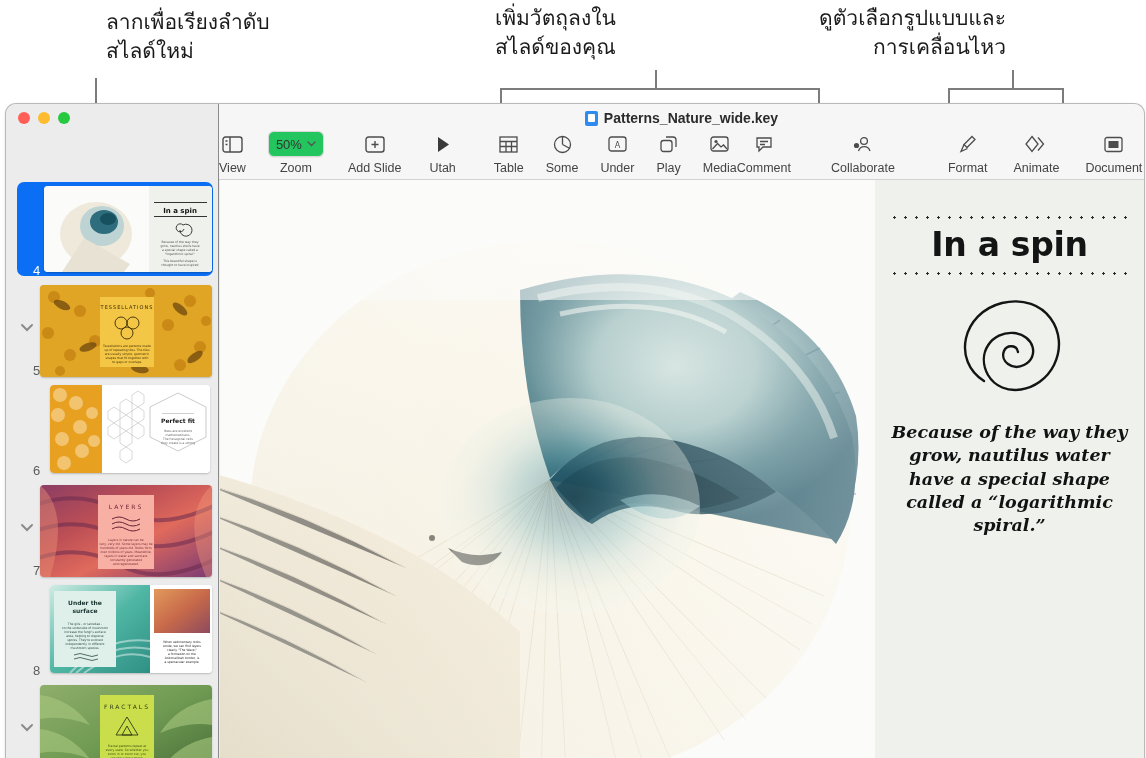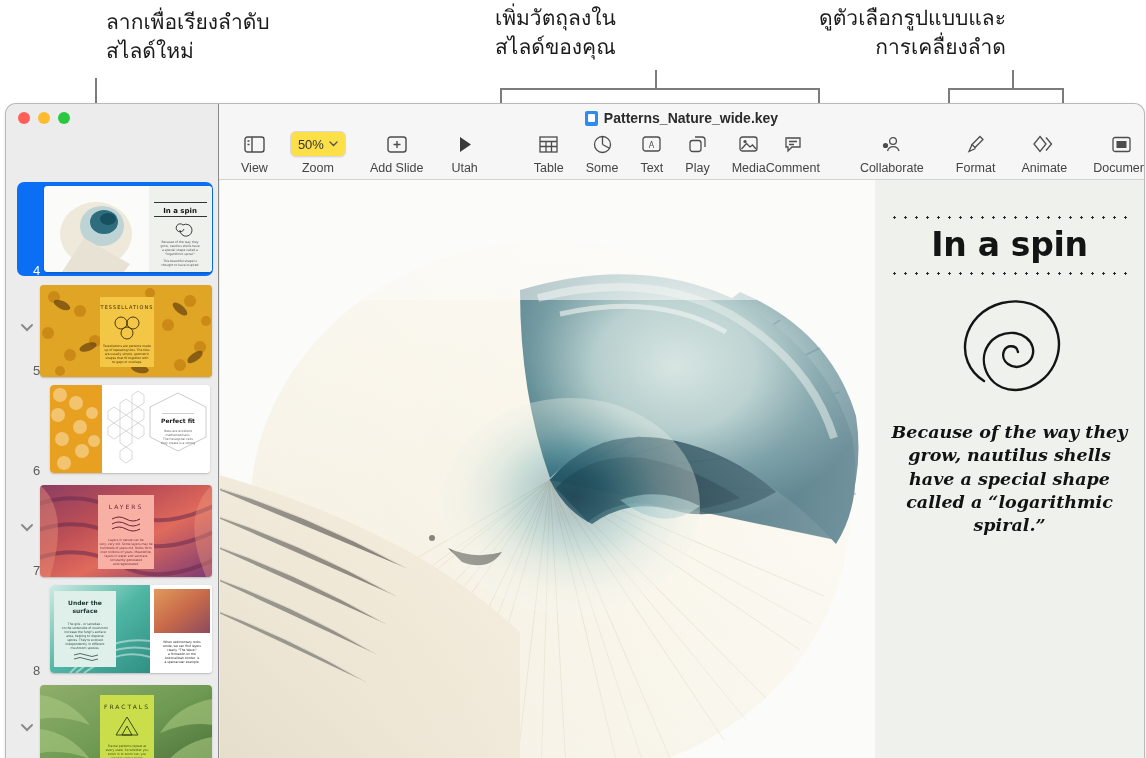--- a/index.html
+++ b/index.html
@@ -57,21 +57,21 @@
   #titlebar{position:absolute;top:6px;left:0;width:100%;
             font-size:14px;font-weight:bold;color:#2b2b2b;
             display:flex;align-items:center;justify-content:center;gap:6px;}
   #doc-icon{width:13px;height:15px;background:#2e8bf0;border-radius:2px;position:relative;}
   #doc-icon:after{content:"";position:absolute;left:3px;top:3px;width:7px;height:8px;
                   background:#fff;border-radius:1px;}
   #tools{position:absolute;top:28px;left:0;width:100%;display:flex;align-items:flex-start;}
   .tool{display:flex;flex-direction:column;align-items:center;gap:5px;cursor:default;}
   .tool .ticon{height:24px;display:flex;align-items:center;justify-content:center;color:#4c4c4c;}
   .tool .tlabel{font-size:12.5px;color:#444;white-space:nowrap;}
-  .zoomchip{border:1px solid #d9d9d9;background:#fde047;border-radius:6px;padding:2px 7px;
+  .zoomchip{border:1px solid #d9d9d9;background:#22c55e;border-radius:6px;padding:2px 7px;
             font-size:13px;color:#333;display:flex;align-items:center;gap:5px;height:20px;
             box-shadow:0 .5px 1px rgba(0,0,0,.06);}
 
   
   #canvas{position:absolute;left:214px;top:76px;width:924px;height:579px;background:#e7ece4;}
   #slide{position:absolute;left:0;top:0;width:924px;height:579px;background:#eef1ec;overflow:hidden;}
 
   
   #art{position:absolute;left:0;top:0;width:655px;height:579px;overflow:hidden;background:#fbfcfa;}
 
@@ -97,21 +97,21 @@
 <div class="leader vline" style="left:95px;top:78px;height:28px;"></div>
 
 <div class="callout" id="callout-2">เพิ่มวัตถุลงใน
 สไลด์ของคุณ</div>
 <div class="leader vline" style="left:655px;top:70px;height:20px;"></div>
 <div class="leader hline" style="left:500px;top:88px;width:320px;"></div>
 <div class="leader vline" style="left:500px;top:88px;height:16px;"></div>
 <div class="leader vline" style="left:818px;top:88px;height:16px;"></div>
 
 <div class="callout" id="callout-3">ดูตัวเลือกรูปแบบและ
-การเคลื่ยงลำด</div>
+การเคลื่อนไหว</div>
 <div class="leader vline" style="left:1012px;top:70px;height:20px;"></div>
 <div class="leader hline" style="left:948px;top:88px;width:116px;"></div>
 <div class="leader vline" style="left:948px;top:88px;height:16px;"></div>
 <div class="leader vline" style="left:1062px;top:88px;height:16px;"></div>
 
 <div id="window">
 
   <div id="traffic">
     <div class="tl red"></div>
     <div class="tl yellow"></div>
@@ -394,21 +394,21 @@
 
   <div id="toolbar">
 
     <div id="titlebar">
       <span id="doc-icon"></span>
       <span>Patterns_Nature_wide.key</span>
     </div>
 
     <div id="tools">
 
-      <div class="tool" style="margin-left:22px;">
+      <div class="tool" style="">
         <span class="ticon">
           <svg width="21" height="17" viewBox="0 0 21 17" fill="none" stroke="#4c4c4c" stroke-width="1.4">
             <rect x="1" y="1" width="19" height="15" rx="2.5"></rect>
               <line x1="8" y1="1" x2="8" y2="16"></line>
             <line x1="3.5" y1="5" x2="5.5" y2="5"></line>
               <line x1="3.5" y1="8.5" x2="5.5" y2="8.5"></line>
           </svg>
         </span>
         <span class="tlabel">View</span>
       </div>
@@ -438,21 +438,21 @@
 
       <div class="tool" style="margin-left:28px;">
         <span class="ticon">
           <svg width="16" height="17" viewBox="0 0 16 17">
               <path d="M3 1 L14 8.5 L3 16 Z" fill="#3a3a3a"></path>
             </svg>
         </span>
         <span class="tlabel">Utah</span>
       </div>
 
-      <div class="tool" style="margin-left:56px;text-align:right;">
+      <div class="tool" style="margin-left:38px;text-align:right;">
         <span class="ticon">
           <svg width="19" height="17" viewBox="0 0 19 17" fill="none" stroke="#4c4c4c" stroke-width="1.3">
             <rect x="1" y="1" width="17" height="15"></rect>
               <line x1="1" y1="5.5" x2="18" y2="5.5"></line>
             <line x1="1" y1="10.5" x2="18" y2="10.5"></line>
               <line x1="7" y1="5.5" x2="7" y2="16"></line>
               <line x1="12.5" y1="5.5" x2="12.5" y2="16"></line>
           </svg>
         </span>
         <span class="tlabel">Table</span>
@@ -469,21 +469,21 @@
         <span class="tlabel">Some</span>
       </div>
 
       <div class="tool" style="margin-left:22px;">
         <span class="ticon">
           <svg width="19" height="16" viewBox="0 0 19 16" fill="none" stroke="#4c4c4c" stroke-width="1.3">
             <rect x="1" y="1" width="17" height="14" rx="2.5"></rect>
             <text x="9.5" y="11.5" font-size="8" font-family="DejaVu Sans" text-anchor="middle" fill="#4c4c4c" stroke="none">A</text>
           </svg>
         </span>
-        <span class="tlabel">Text</span>
+        <span class="tlabel">Under</span>
       </div>
 
       <div class="tool" style="margin-left:22px;">
         <span class="ticon">
           <svg width="19" height="19" viewBox="0 0 19 19" fill="none" stroke="#4c4c4c" stroke-width="1.3">
             <path d="M7 2 h7 a3 3 0 0 1 3 3 v7"></path>
             <rect x="2" y="5.5" width="11" height="11" rx="2.5"></rect>
           </svg>
         </span>
         <span class="tlabel">Play</span>
@@ -515,21 +515,21 @@
         <span class="ticon">
           <svg width="21" height="18" viewBox="0 0 21 18" fill="none" stroke="#4c4c4c" stroke-width="1.3">
             <circle cx="12" cy="6" r="3.4"></circle>
             <path d="M6.5 16 a6 6 0 0 1 11.5 0"></path>
             <circle cx="4.5" cy="10.5" r="2.6" fill="#4c4c4c" stroke="none"></circle>
           </svg>
         </span>
         <span class="tlabel">Collaborate</span>
       </div>
 
-      <div class="tool" style="margin-left:32px;">
+      <div class="tool" style="margin-left:53px;">
         <span class="ticon">
           <svg width="19" height="19" viewBox="0 0 19 19" fill="none" stroke="#4c4c4c" stroke-width="1.3">
             <path d="M14 1.5 L17 4.5 L9 12.5 L6 9.5 Z"></path>
             <path d="M6 9.5 L3 16.5 L9.5 13.5"></path>
           </svg>
         </span>
         <span class="tlabel">Format</span>
       </div>
 
       <div class="tool" style="margin-left:26px;">
@@ -671,19 +671,19 @@
           <path d="M40 92
                    C 8 72, 18 24, 58 14
                    C 102 4, 126 44, 110 76
                    C 96 104, 58 110, 44 86
                    C 32 64, 48 42, 70 44
                    C 90 46, 96 68, 80 76
                    C 68 82, 56 72, 60 62
                    C 63 55, 73 56, 74 63" fill="none" stroke="#141414" stroke-width="2.4" stroke-linecap="round"></path>
         </svg>
 
-        <p class="body-p">Because of the way they grow, nautilus shells have a special shape called a “logarithmic spiral.”</p>
+        <p class="body-p">Because of the way they grow, nautilus water have a special shape called a “logarithmic spiral.”</p>
       </div>
 
     </div>
   </div>
 
 </div>
 
 </body></html>

